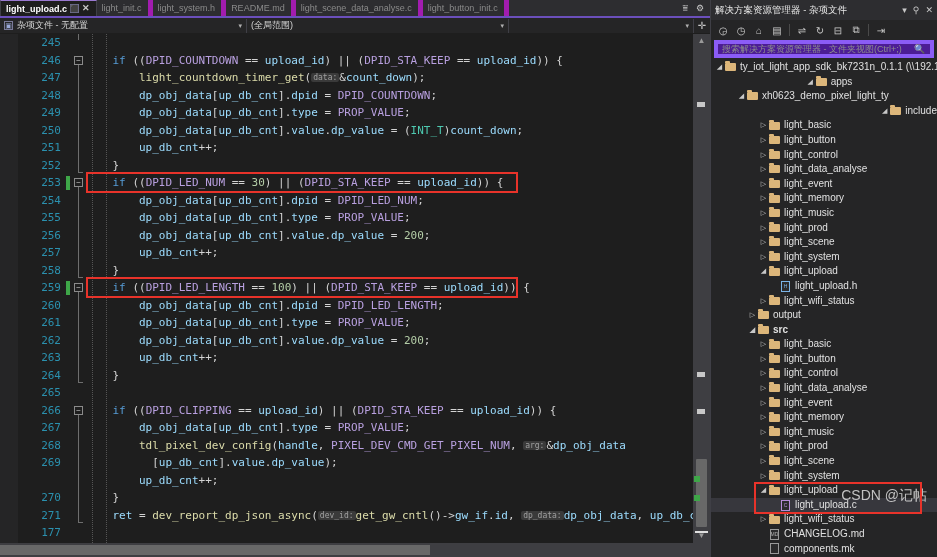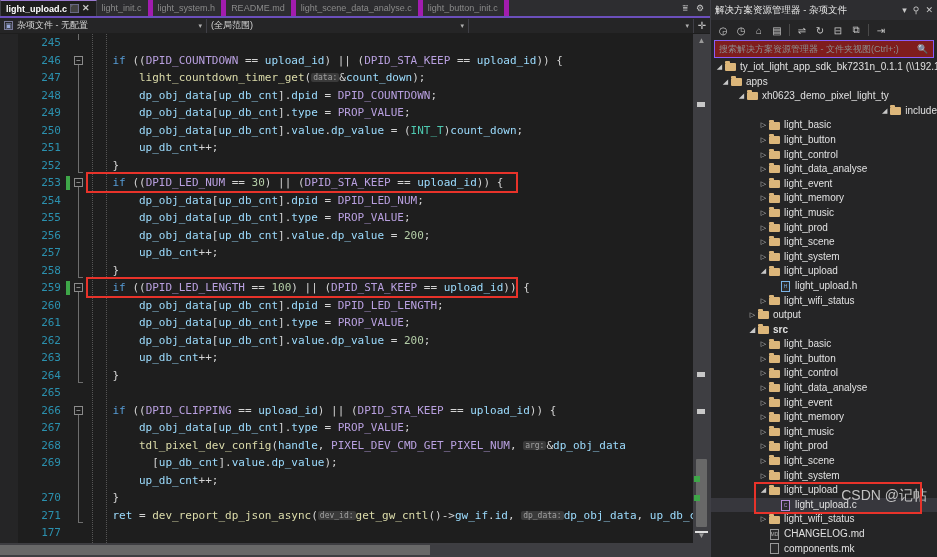--- a/index.html
+++ b/index.html
@@ -49,21 +49,21 @@
   .navcombo {
     height: 14px; display: flex; align-items: center; gap: 4px;
     padding: 0 4px; border-right: 1px solid #3f3f46; color: #d4d4d4;
     white-space: nowrap;
   }
   .navcombo .caret { margin-left: auto; font-size: 7px; color: #b0b0b0; }
   .navicon {
     width: 9px; height: 9px; border: 1px solid #7a7a9a; color: #9aa8d8;
     font-size: 7px; display: inline-flex; align-items: center; justify-content: center;
   }
-  #nav-scope1 { width: 207px; }
+  #nav-scope1 { width: 247px; }
   #nav-scope2 { width: 262px; }
   #nav-scope3 { flex: 1; }
   #navbar .nav-right { width: 16px; display:flex; align-items:center; justify-content:center; color:#c8c8c8; font-size:10px; }
 
   
   #code-area {
     flex: 1; position: relative; background: #b91c1c; overflow: hidden;
     display: flex;
   }
   #indicator-margin { width: 18px; background: #252526; flex: 0 0 18px; }
@@ -143,22 +143,22 @@
   }
   #se-header .title { white-space: nowrap; overflow: hidden; }
   #se-header .hdr-icons { margin-left:auto; display:flex; align-items:center; gap:6px; color:#c8c8c8; font-size:9px; }
   #se-toolbar {
     height: 20px; flex:0 0 20px; display: flex; align-items: center; gap: 6px;
     padding: 0 6px; background: #252526; color: #c8c8c8; font-size: 10px;
   }
   #se-toolbar .tb { width:12px; height:12px; display:inline-flex; align-items:center; justify-content:center; }
   #se-toolbar .sep { width:1px; height:12px; background:#4a4a4a; }
   #se-search {
-    height: 18px; flex:0 0 18px; margin: 0 3px 2px 3px; background: #7f1d1d;
-    border: 1px solid #8b5cf6; display: flex; align-items: center;
+    height: 18px; flex:0 0 18px; margin: 0 3px 2px 3px; background: #4c1d95;
+    border: 4px solid #8b5cf6; display: flex; align-items: center;
     padding: 0 4px; font-size: 9px; color: #8d8d8d;
   }
   #se-search .mag { margin-left:auto; color:#c8c8c8; font-size:9px; }
   #se-tree { flex: 1; overflow: hidden; position: relative; font-size: 10px; color: #e0e0e0; }
   .trow {
     height: 14.6px; display: flex; align-items: center; white-space: nowrap;
     line-height: 14.6px;
   }
   .trow.selected { background: #37373d; }
   .tw { width: 9px; flex: 0 0 9px; text-align:center; font-size: 7px; color: #c8c8c8; }
@@ -369,21 +369,21 @@
       <span class="mag">🔍</span>
     </div>
     <div id="se-tree">
       <div class="trow" style="padding-left: 4px;">
           <span class="tw">◢</span>
           <span class="ticon">
             <span class="folder"></span>
           </span>
           <span class="tlabel">ty_iot_light_app_sdk_bk7231n_0.1.1 (\\192.168.56.10</span>
         </div>
-        <div class="trow" style="padding-left: 10px;">
+        <div class="trow" style="padding-left: 10px; justify-content: center;">
           <span class="tw">◢</span>
           <span class="ticon">
             <span class="folder"></span>
           </span>
           <span class="tlabel">apps</span>
         </div>
         <div class="trow" style="padding-left: 26px;">
           <span class="tw">◢</span>
           <span class="ticon">
             <span class="folder"></span>

